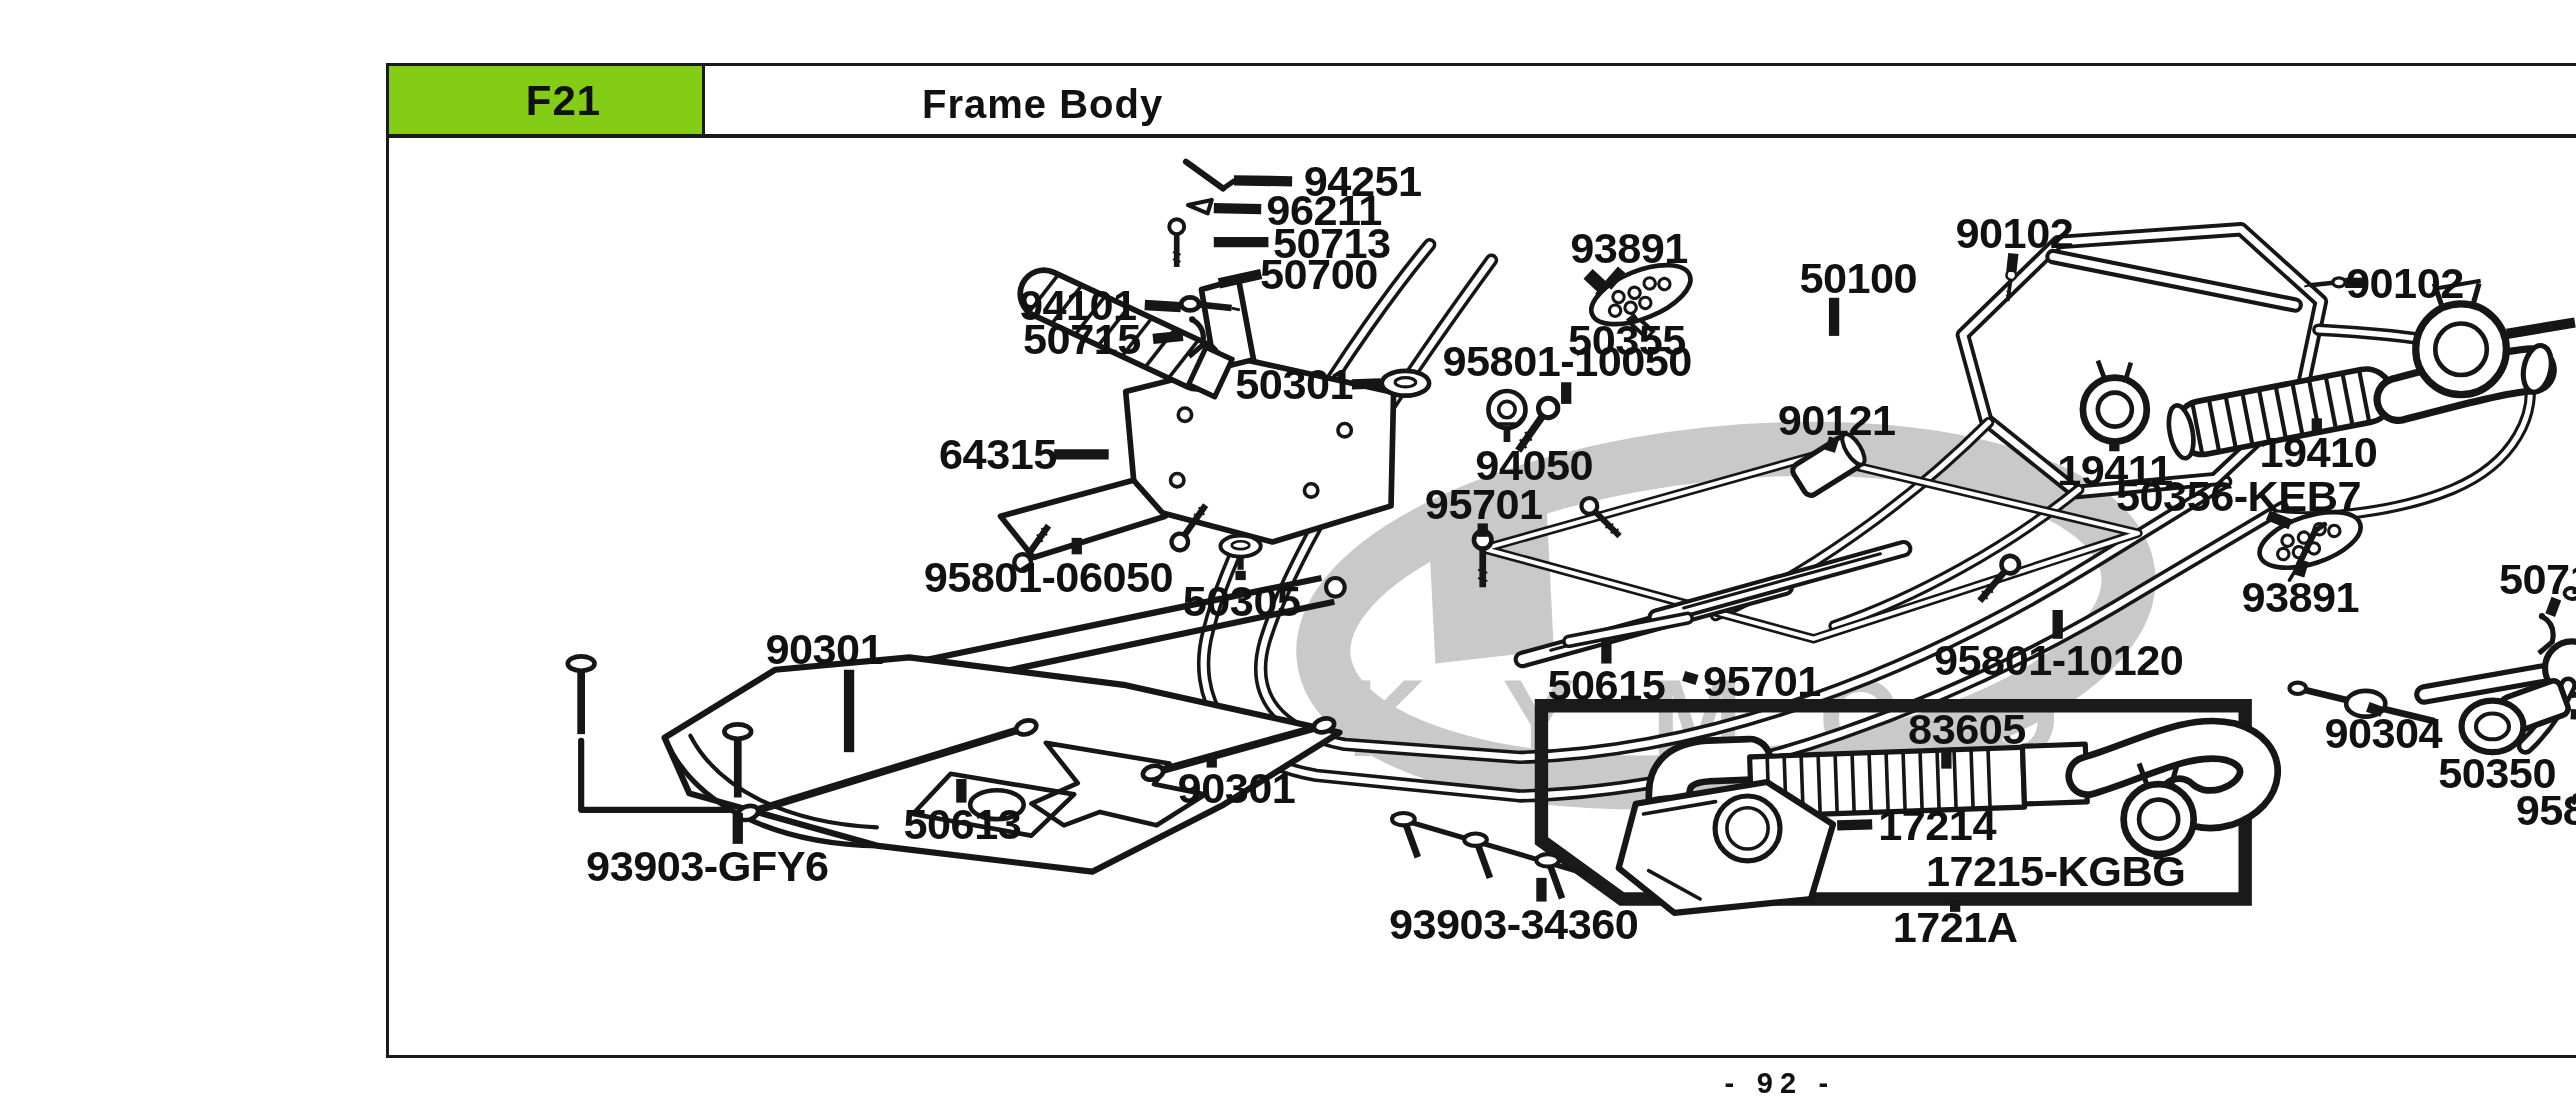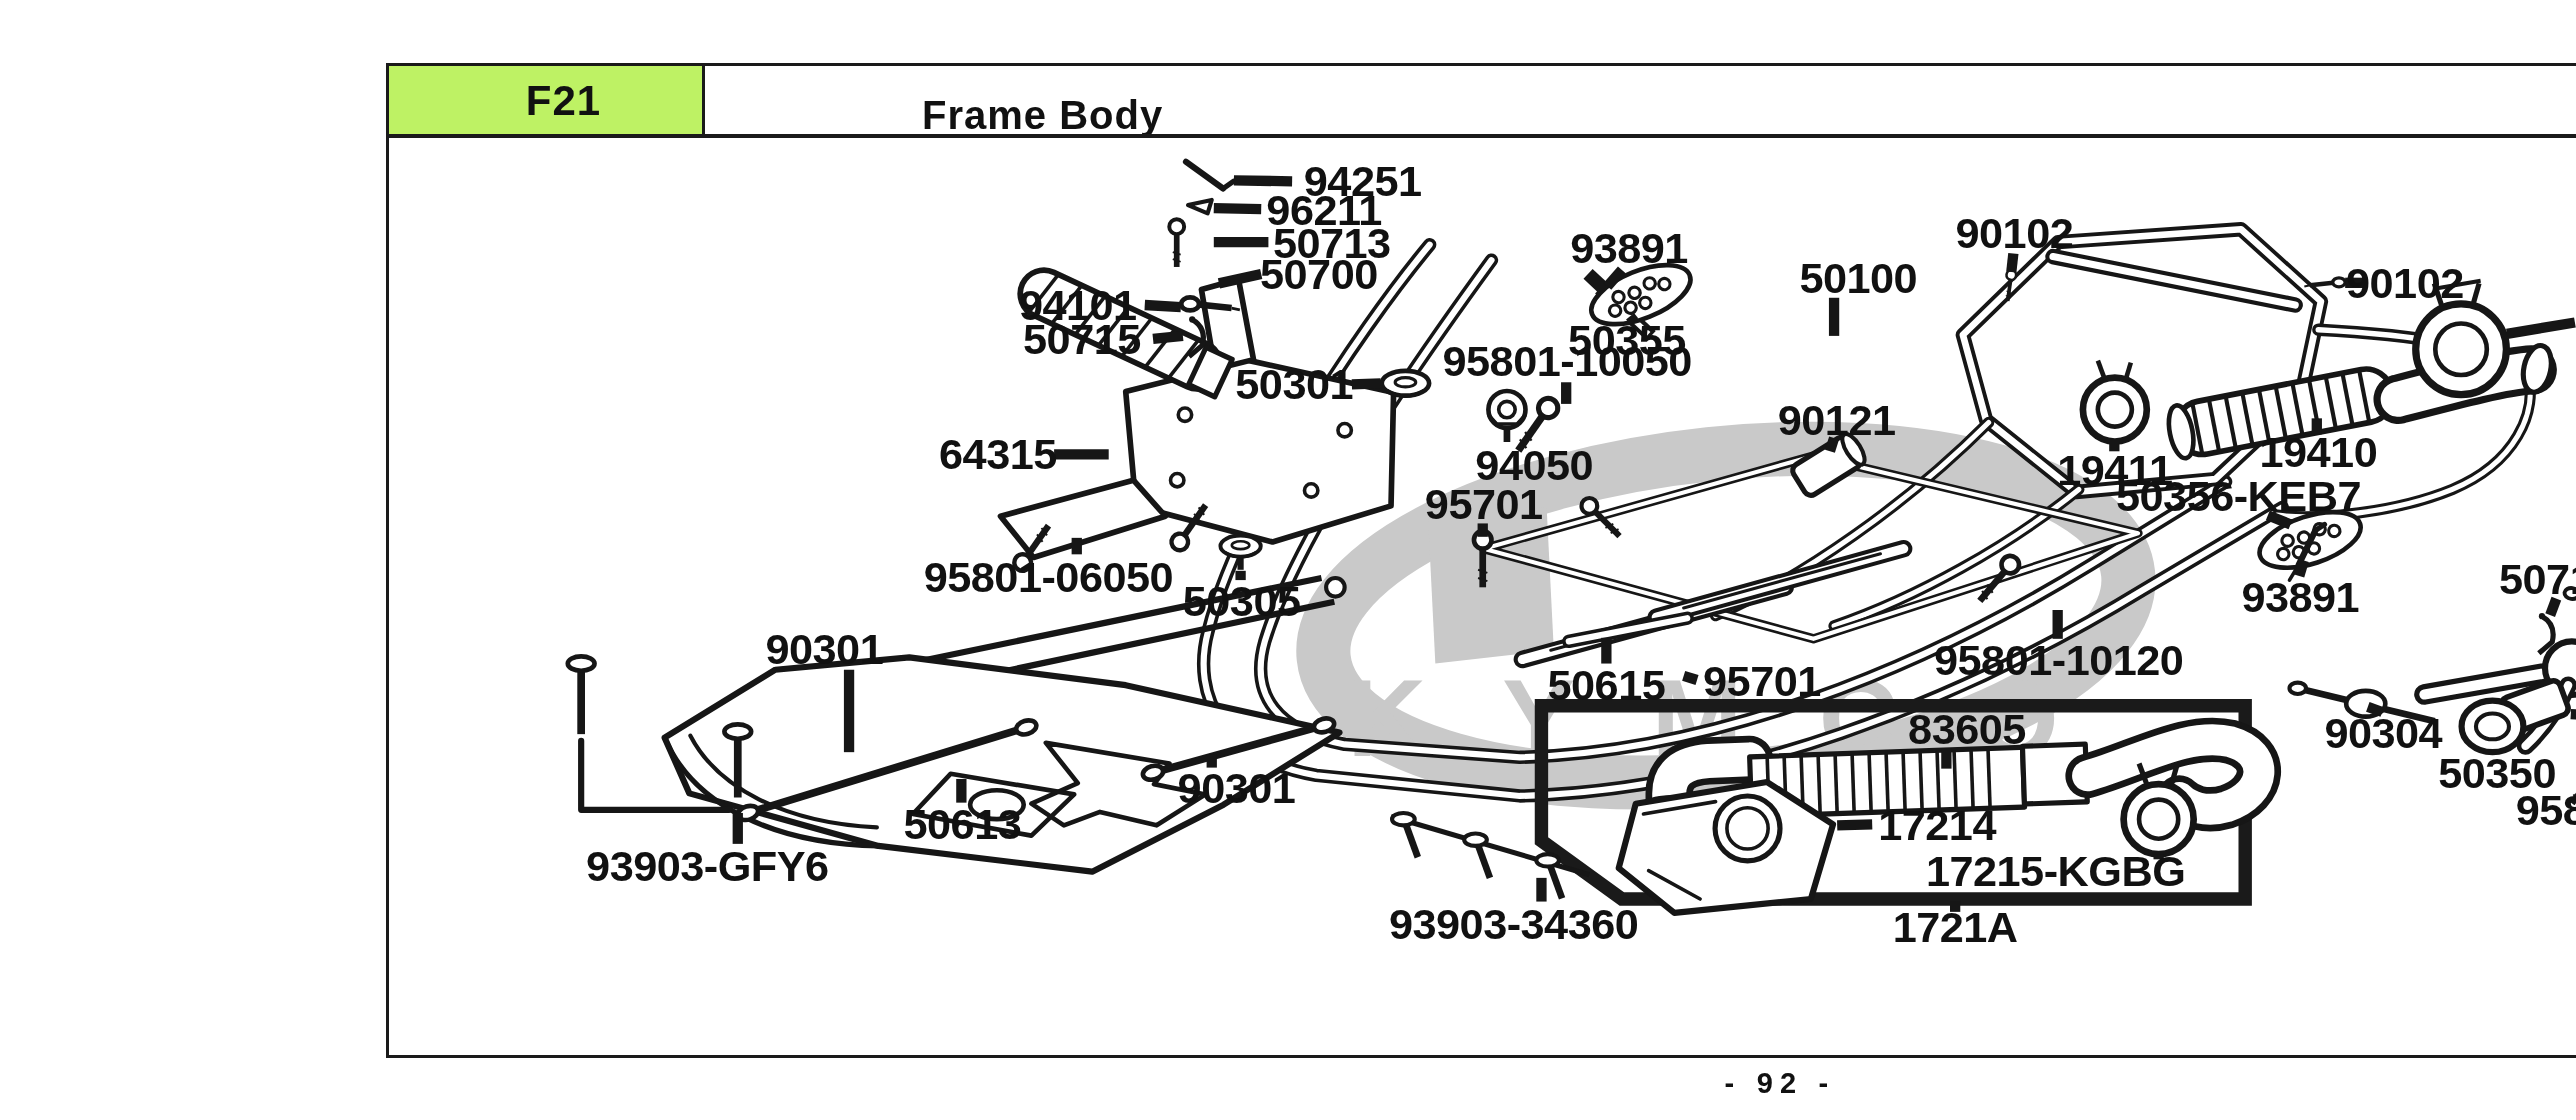--- a/index.html
+++ b/index.html
@@ -4,23 +4,23 @@
 <style>
   html,body{margin:0;padding:0;background:#fff;}
   body{width:3561px;height:1120px;position:relative;overflow:hidden;
        font-family:"Liberation Sans",sans-serif;color:#111;}
   .abs{position:absolute;}
   
   #page-border{left:386px;top:63px;width:2782px;height:995px;
                border:3.6px solid #1a1a1a;box-sizing:border-box;background:transparent;}
   #title-box{left:386px;top:63px;width:319px;height:75px;border:3.6px solid #1a1a1a;
              box-sizing:border-box;display:flex;align-items:center;justify-content:center;
-             font-size:42px;font-weight:bold;letter-spacing:1px;background:#bef264;padding-left:36px;}
+             font-size:42px;font-weight:bold;letter-spacing:1px;background:#84cc16;padding-left:36px;}
   #title-bar-line{left:386px;top:134px;width:2782px;height:3.6px;background:#1a1a1a;}
-  #section-title{left:922px;top:78px;height:75px;display:flex;align-items:center;
+  #section-title{left:922px;top:67px;height:75px;display:flex;align-items:center;
                  font-size:40px;font-weight:bold;letter-spacing:1px;}
   #footer-page{left:1780px;top:1067px;transform:translateX(-50%);
                font-size:29px;font-weight:bold;letter-spacing:7.2px;white-space:nowrap;text-align:right;}
   
   svg{position:absolute;left:0;top:0;}
   .t-o{fill:none;stroke:#161616;stroke-linecap:round;stroke-linejoin:round;}
   .t-i{fill:none;stroke:#ffffff;stroke-linecap:round;stroke-linejoin:round;}
   .ln{fill:none;stroke:#161616;stroke-linecap:round;stroke-linejoin:round;}
   .wf{fill:#ffffff;stroke:#161616;stroke-linejoin:round;}
   .part-label{font-family:"Liberation Sans",sans-serif;font-weight:bold;font-size:84px;

